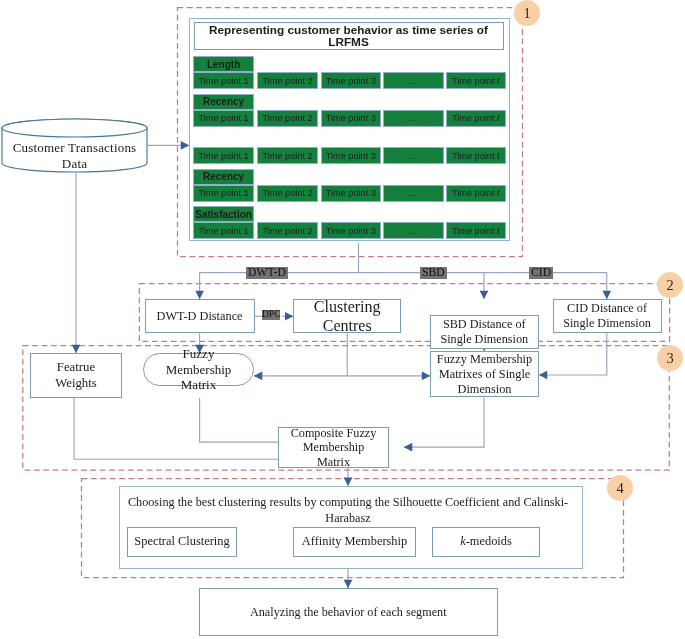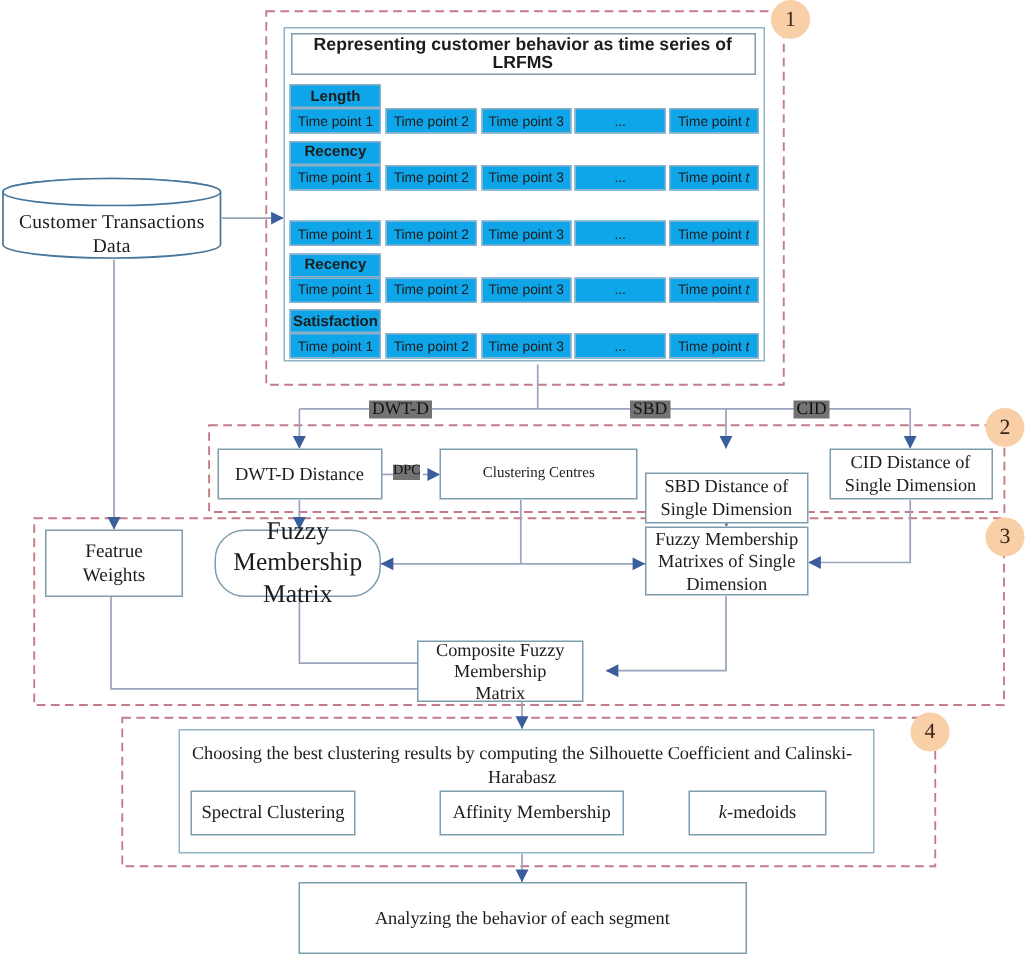--- a/index.html
+++ b/index.html
@@ -6,21 +6,21 @@
   body{width:685px;height:639px;background:#ffffff;font-family:"Liberation Serif",serif;overflow:hidden;}
   #stage{position:relative;width:685px;height:639px;-webkit-font-smoothing:antialiased;transform:translateZ(0);}
   svg.lines{position:absolute;left:0;top:0;width:685px;height:639px;}
   .obox{position:absolute;border:1px solid #94b4c9;box-sizing:border-box;background:#fff;}
   .bx{position:absolute;box-sizing:border-box;border:1px solid #7e9cad;background:#fff;
       display:flex;align-items:center;justify-content:center;text-align:center;color:#1c1c1c;line-height:1.22;}
   .badge{position:absolute;border-radius:50%;background:#f9cfa8;display:flex;align-items:center;
       justify-content:center;color:#3a2419;font-size:14.5px;line-height:1;}
   .sans{font-family:"Liberation Sans",sans-serif;font-weight:bold;}
   .hdr{font-size:11.75px;line-height:1.02;}
-  .cellbox{position:absolute;box-sizing:border-box;border:1px solid #8fb0c8;background:#0ea5e9;
+  .cellbox{position:absolute;box-sizing:border-box;border:1px solid #8fb0c8;background:#15803d;
       display:flex;align-items:center;justify-content:center;font-family:"Liberation Sans",sans-serif;
       font-size:9.2px;color:#1c1c1c;}
   .labbox{font-weight:bold;font-size:10px;}
   .elabel{position:absolute;font-size:11.7px;line-height:1;color:#111;background:#737373;padding:0 2px;white-space:nowrap;}
 </style>
 </head>
 <body>
 
 <div id="stage">
 
@@ -81,46 +81,46 @@
     </div>
 
   <svg class="lines" viewBox="0 0 685 639" style="width:685px;height:639px;">
     <path d="M2,128 L2,163 A72.5,9 0 0,0 147,163 L147,128 A72.5,9 0 0,0 2,128 Z" fill="#ffffff" stroke="#46769b" stroke-width="1.15"></path>
     <ellipse cx="74.5" cy="128" rx="72.5" ry="9" fill="#ffffff" stroke="#46769b" stroke-width="1.15"></ellipse>
   </svg>
   <div style="position:absolute;left:2px;top:140px;width:145px;text-align:center;font-size:13px;letter-spacing:0.2px;color:#1c1c1c;">Customer Transactions</div>
   <div style="position:absolute;left:2px;top:156px;width:145px;text-align:center;font-size:13px;letter-spacing:0.2px;color:#1c1c1c;">Data</div>
 
   <div class="bx" style="left:144.6px;top:299.3px;width:110px;height:34px;font-size:12.3px;">DWT-D Distance</div>
-  <div class="bx" style="left:293.2px;top:299.3px;width:132px;height:34px;font-size:10px;font-family:Liberation Serif, serif;">Clustering Centres</div>
+  <div class="bx" style="left:293.2px;top:299.3px;width:108px;height:34px;font-size:16px;font-family:Liberation Serif, serif;">Clustering Centres</div>
   <div class="bx" style="left:429.5px;top:315px;width:109.5px;height:34px;font-size:12.2px;">
     <span style="max-width:94px;display:inline-block;">SBD Distance of Single Dimension</span>
     </div>
   <div class="bx" style="left:552.5px;top:299.3px;width:109px;height:34px;font-size:12.2px;">
     <span style="max-width:94px;display:inline-block;">CID Distance of Single Dimension</span>
     </div>
 
   <div class="bx" style="left:30px;top:353px;width:92px;height:45px;font-size:12.8px;">
     <span style="max-width:52px;display:inline-block;">Featrue Weights</span>
     </div>
-  <div class="bx" style="left:143px;top:353px;width:111px;height:45px;font-size:17px;border-radius:20px;">
+  <div class="bx" style="left:143px;top:353px;width:111px;height:33px;font-size:13px;border-radius:20px;">
     <span style="max-width:100px;display:inline-block;">Fuzzy Membership Matrix</span>
     </div>
   <div class="bx" style="left:430px;top:351px;width:109px;height:46px;font-size:12.3px;">
     <span style="max-width:104px;display:inline-block;">Fuzzy Membership Matrixes of Single Dimension</span>
     </div>
   <div class="bx" style="left:278px;top:427px;width:111px;height:41px;font-size:12.2px;line-height:1.19;">
     <span style="max-width:92px;display:inline-block;">Composite Fuzzy Membership Matrix</span>
     </div>
 
   <div class="obox" style="left:119px;top:486px;width:464px;height:83px;"></div>
   <div style="position:absolute;left:126px;top:494px;width:444px;text-align:center;font-size:12.2px;color:#1c1c1c;line-height:1.33;">Choosing the best clustering results by computing the Silhouette Coefficient and Calinski-Harabasz</div>
   <div class="bx" style="left:127px;top:527px;width:110px;height:30px;font-size:12.4px;">Spectral Clustering</div>
   <div class="bx" style="left:293px;top:527px;width:123px;height:30px;font-size:12.4px;">Affinity Membership</div>
-  <div class="bx" style="left:459px;top:527px;width:92px;height:30px;font-size:12.4px;">
+  <div class="bx" style="left:432px;top:527px;width:108px;height:30px;font-size:12.4px;">
       <span><i>k</i>-medoids</span>
     </div>
 
   <div class="bx" style="left:198.5px;top:588px;width:299.5px;height:48px;font-size:12.2px;">Analyzing the behavior of each segment</div>
 
   <div class="badge" style="left:514px;top:0px;width:26px;height:26px;">1</div>
   <div class="badge" style="left:657px;top:272px;width:26px;height:26px;">2</div>
   <div class="badge" style="left:657px;top:345px;width:26px;height:26px;">3</div>
   <div class="badge" style="left:607px;top:475px;width:26px;height:26px;">4</div>
 

